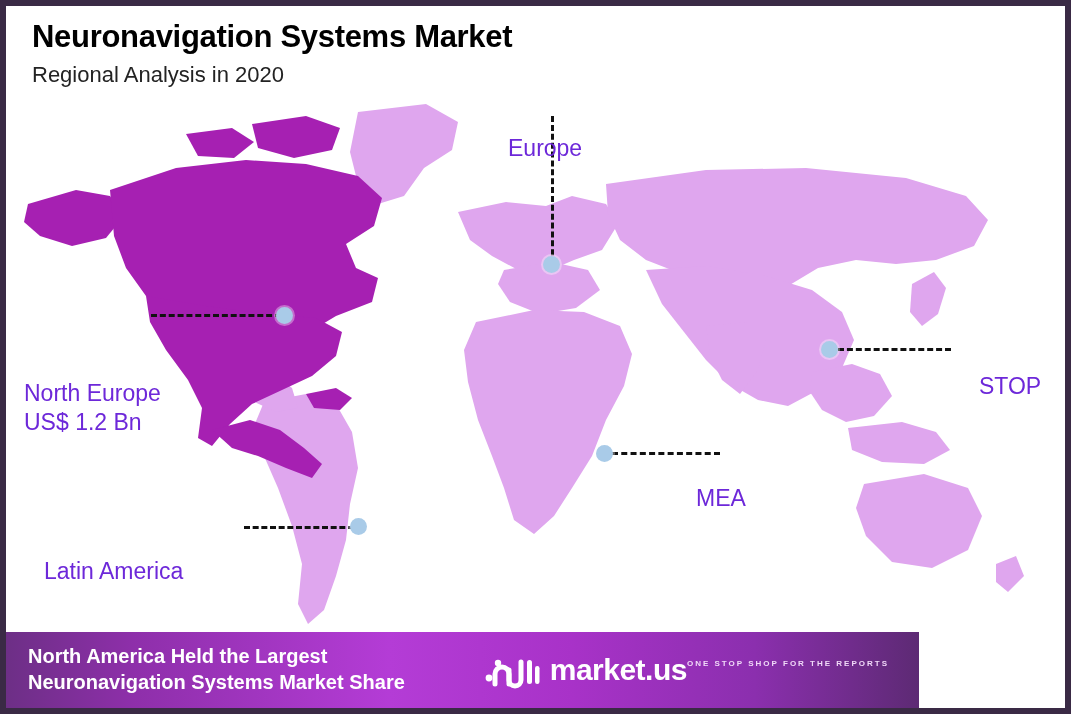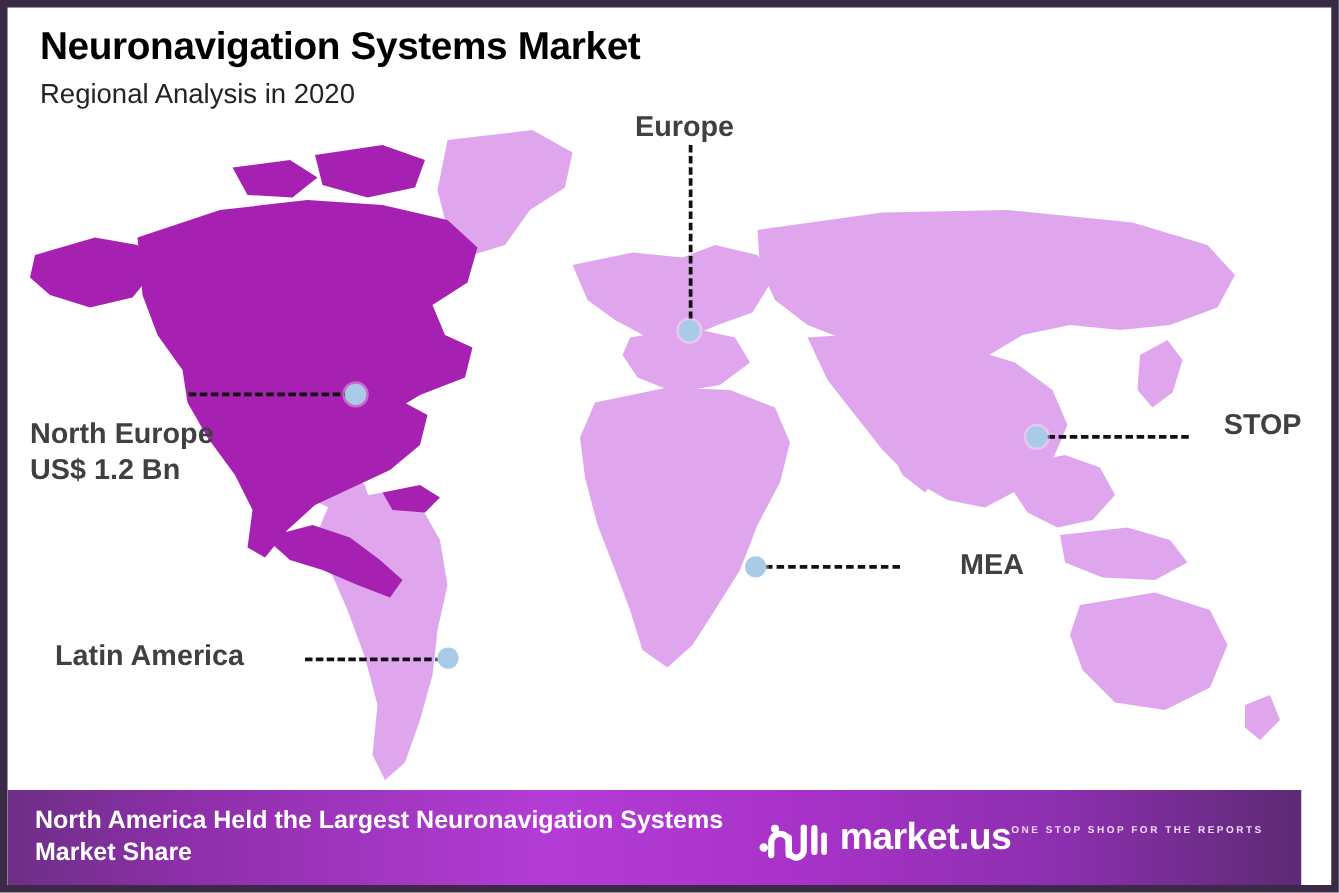--- a/index.html
+++ b/index.html
@@ -20,26 +20,26 @@
     margin-top:9px;font-size:22px;color:#232323;font-weight:400;
     line-height:1.1;white-space:nowrap;
   }
 
   
   .map-wrap{position:absolute;left:0;top:58px;width:1059px;height:560px;z-index:5;}
   .map-wrap svg{display:block;width:100%;height:100%;}
 
   
   .region-label{
-    position:absolute;z-index:30;color:#404040;font-weight:bold;
-    line-height:1.15;white-space:nowrap;
+    position:absolute;z-index:30;color:#6d28d9;font-weight:normal;
+    line-height:1.15;white-space:nowrap;margin-top:47px;
   }
   .rl-europe{left:502px;top:82px;font-size:23px;}
   .rl-apac{left:973px;top:320px;font-size:23px;}
-  .rl-mea{left:762px;top:432px;font-size:23px;}
+  .rl-mea{left:690px;top:432px;font-size:23px;}
   .rl-latin{left:38px;top:505px;font-size:23px;}
   .rl-na{left:18px;top:327px;font-size:23px;text-align:left;}
   .rl-na .l2{display:block;margin-top:3px;}
 
   
   .leader{
     position:absolute;z-index:25;border-top:3px dashed #111111;height:0;
   }
   .leader-v{
     position:absolute;z-index:25;border-left:3px dashed #111111;width:0;
@@ -54,21 +54,21 @@
   .mk-eu{left:537px;top:250px;}
   .ld-apac{left:832px;top:342px;width:113px;}
   .mk-apac{left:815px;top:335px;}
   .ld-mea{left:606px;top:446px;width:108px;}
   .mk-mea{left:590px;top:439px;}
   .ld-latin{left:238px;top:520px;width:110px;}
   .mk-latin{left:344px;top:512px;}
 
   
   .footer{
-    position:absolute;left:0;bottom:0;width:1035px;height:76px;z-index:50;
+    position:absolute;left:0;bottom:0;width:913px;height:76px;z-index:50;
     background:linear-gradient(90deg,#6d2f86 0%,#8e2faa 14%,#b43cd6 42%,#a832c8 62%,#8b2fae 82%,#5d2a74 100%);
     display:flex;align-items:center;justify-content:flex-start;
   }
   .footer-text{
     color:#ffffff;font-size:20px;font-weight:bold;line-height:1.28;
     margin-left:22px;max-width:660px;
   }
   .logo{display:flex;align-items:center;margin-right:30px;}
   .logo-mark{width:56px;height:40px;margin-right:10px;}
   .logo-textblock{display:flex;flex-direction:row;align-items:flex-start;}

